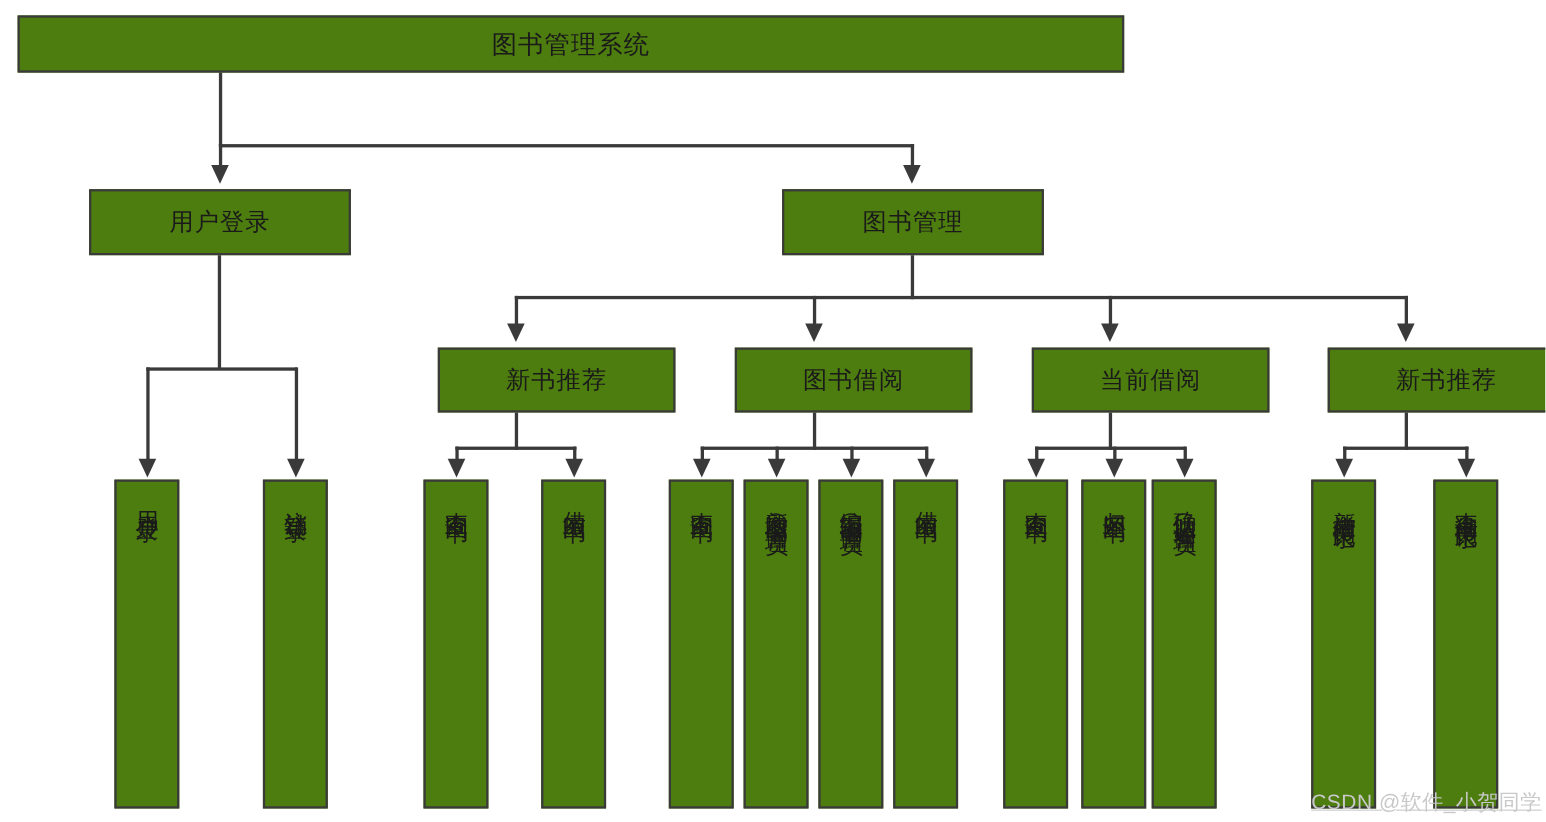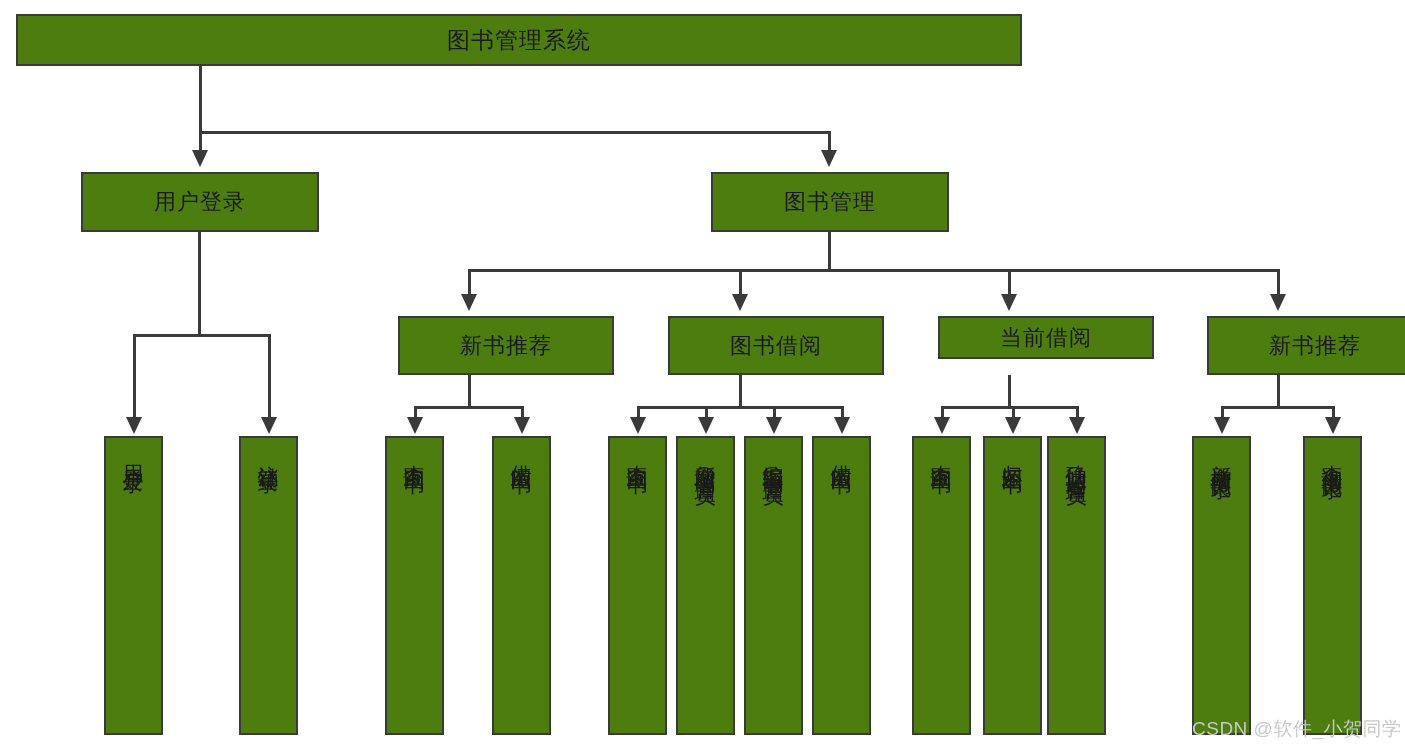--- a/index.html
+++ b/index.html
@@ -68,20 +68,21 @@
     border-left: 8px solid transparent;
     border-right: 8px solid transparent;
     border-top: 17px solid #3a3a3a;
   }
   .watermark {
     position: absolute;
     color: #c9c9c9;
     font-size: 19px;
     white-space: nowrap;
     letter-spacing: 0.5px;
+    text-decoration: underline;
   }
 </style>
 </head>
 <body>
 
 <div id="canvas">
 
   <div class="node root" style="left:16px; top:14px; width:1006px; height:52px;">
     <span class="htext">图书管理系统</span>
   </div>
@@ -118,21 +119,21 @@
   <div class="arrow" style="left:1001px; top:294px;"></div>
   <div class="vline" style="left:1277px; top:269px; height:28px;"></div>
   <div class="arrow" style="left:1270px; top:294px;"></div>
 
   <div class="node lvl3" style="left:362px; top:316px; width:216px; height:59px;">
     <span class="htext">新书推荐</span>
   </div>
   <div class="node lvl3" style="left:632px; top:316px; width:216px; height:59px;">
     <span class="htext">图书借阅</span>
   </div>
-  <div class="node lvl3" style="left:902px; top:316px; width:216px; height:43px;">
+  <div class="node lvl3" style="left:902px; top:316px; width:216px; height:59px;">
     <span class="htext">当前借阅</span>
   </div>
   <div class="node lvl3" style="left:1171px; top:316px; width:216px; height:59px;">
     <span class="htext">新书推荐</span>
   </div>
 
   <div class="vline" style="left:468px; top:375px; height:34px;"></div>
   <div class="hline" style="left:414px; top:406px; width:110px;"></div>
   <div class="vline" style="left:414px; top:406px; height:14px;"></div>
   <div class="arrow" style="left:407px; top:417px;"></div>

